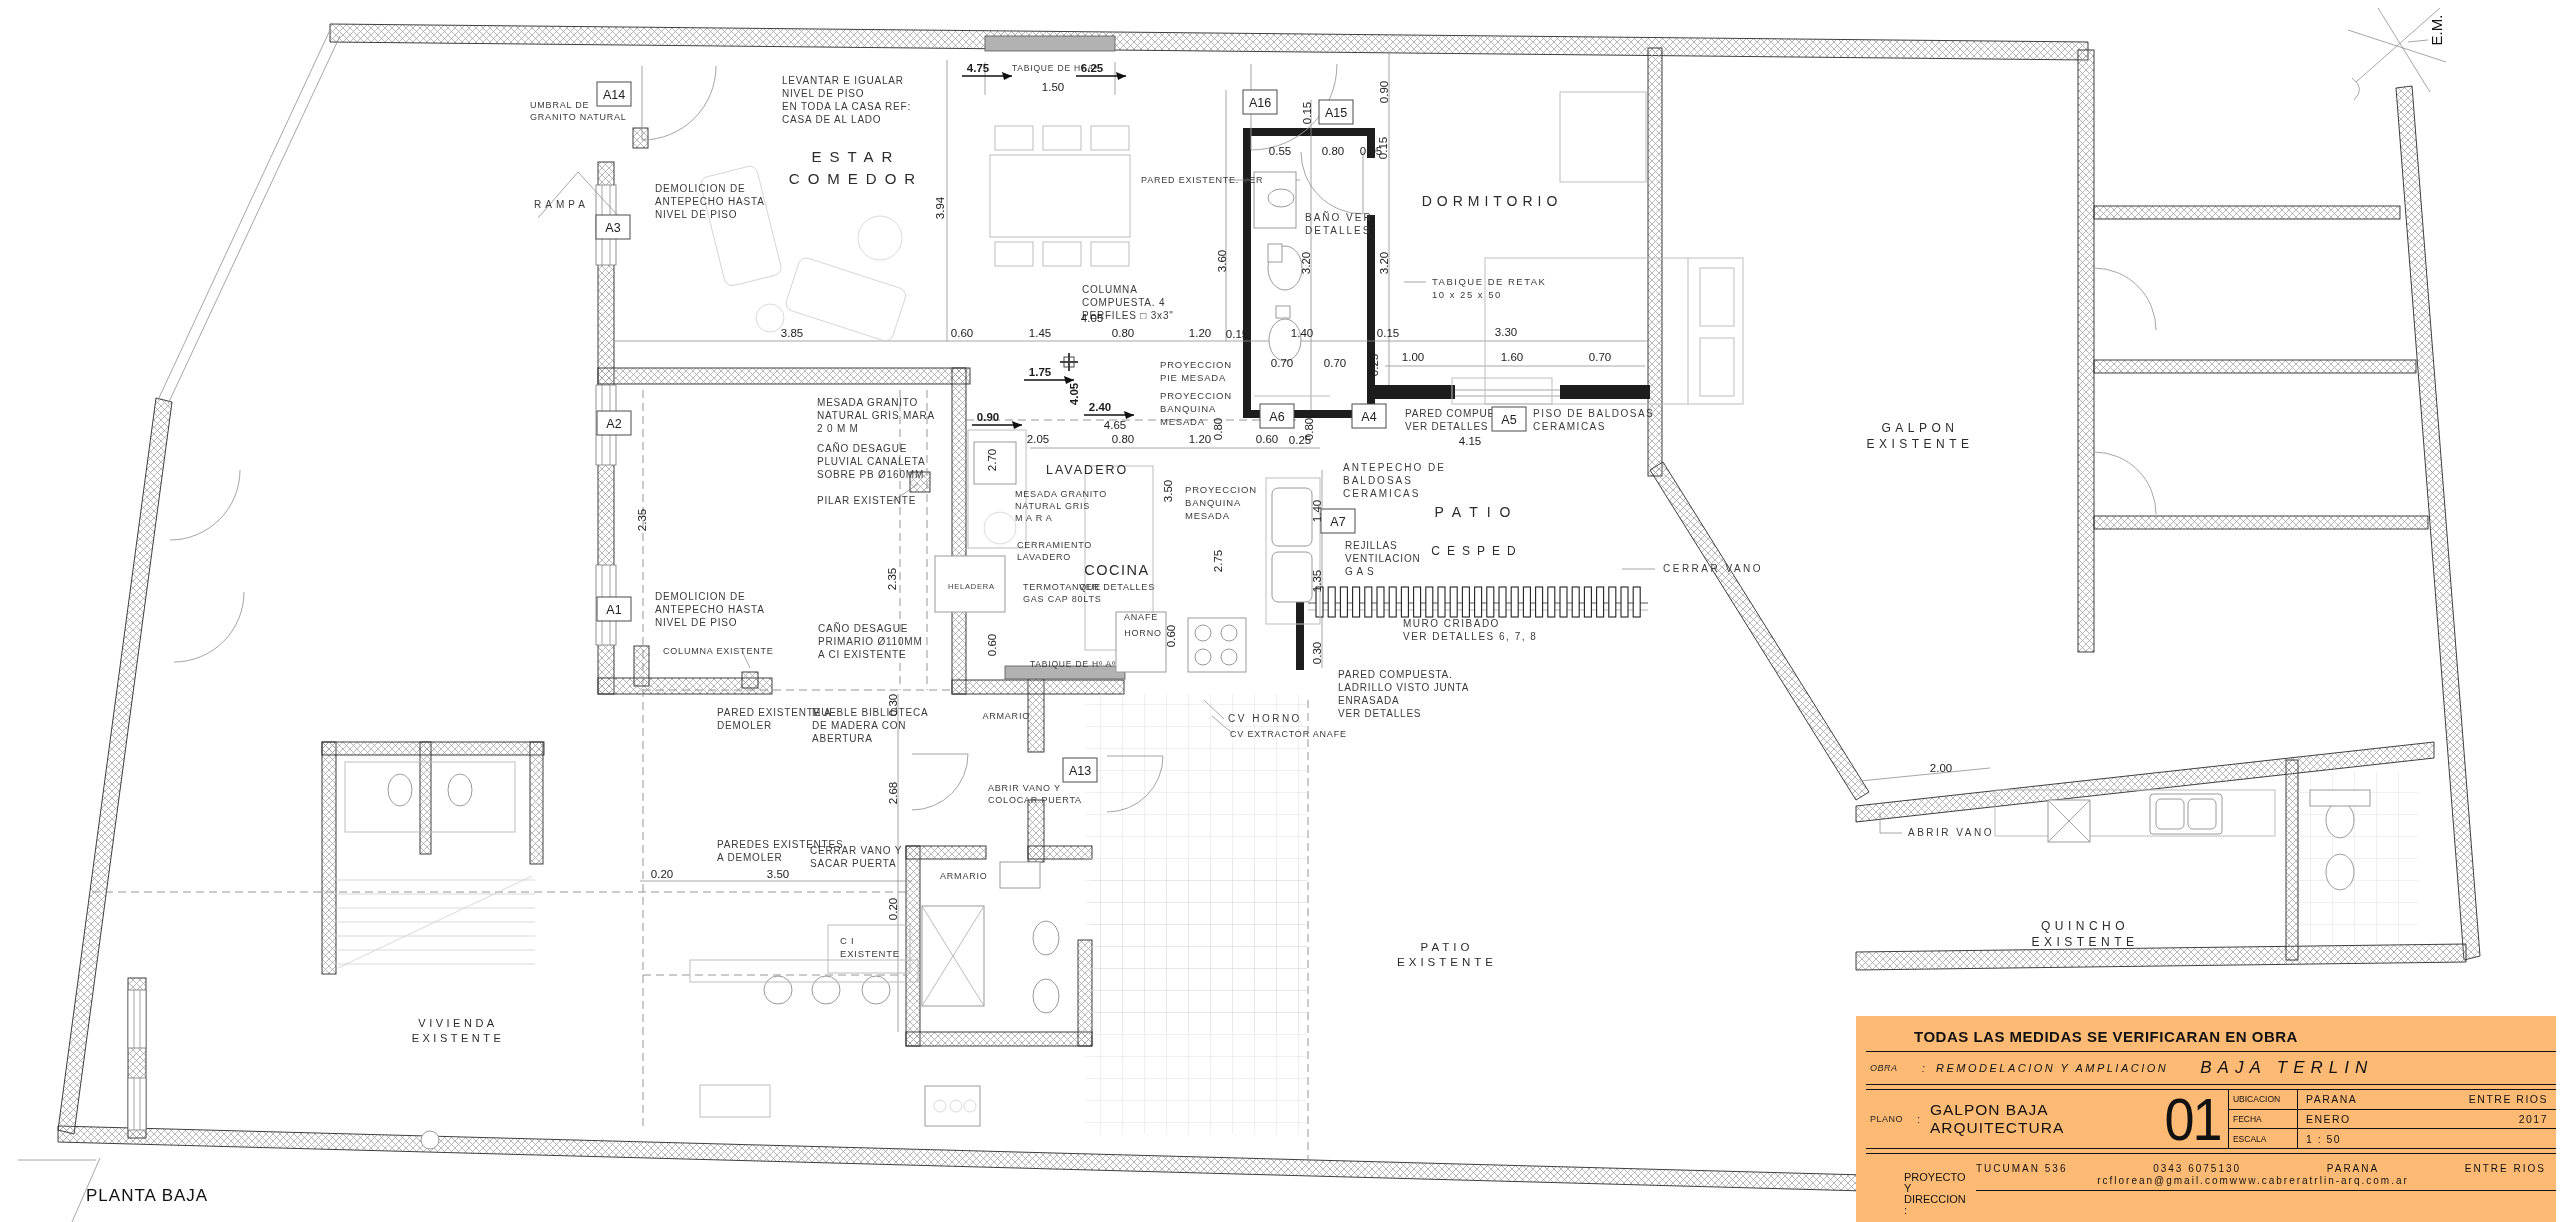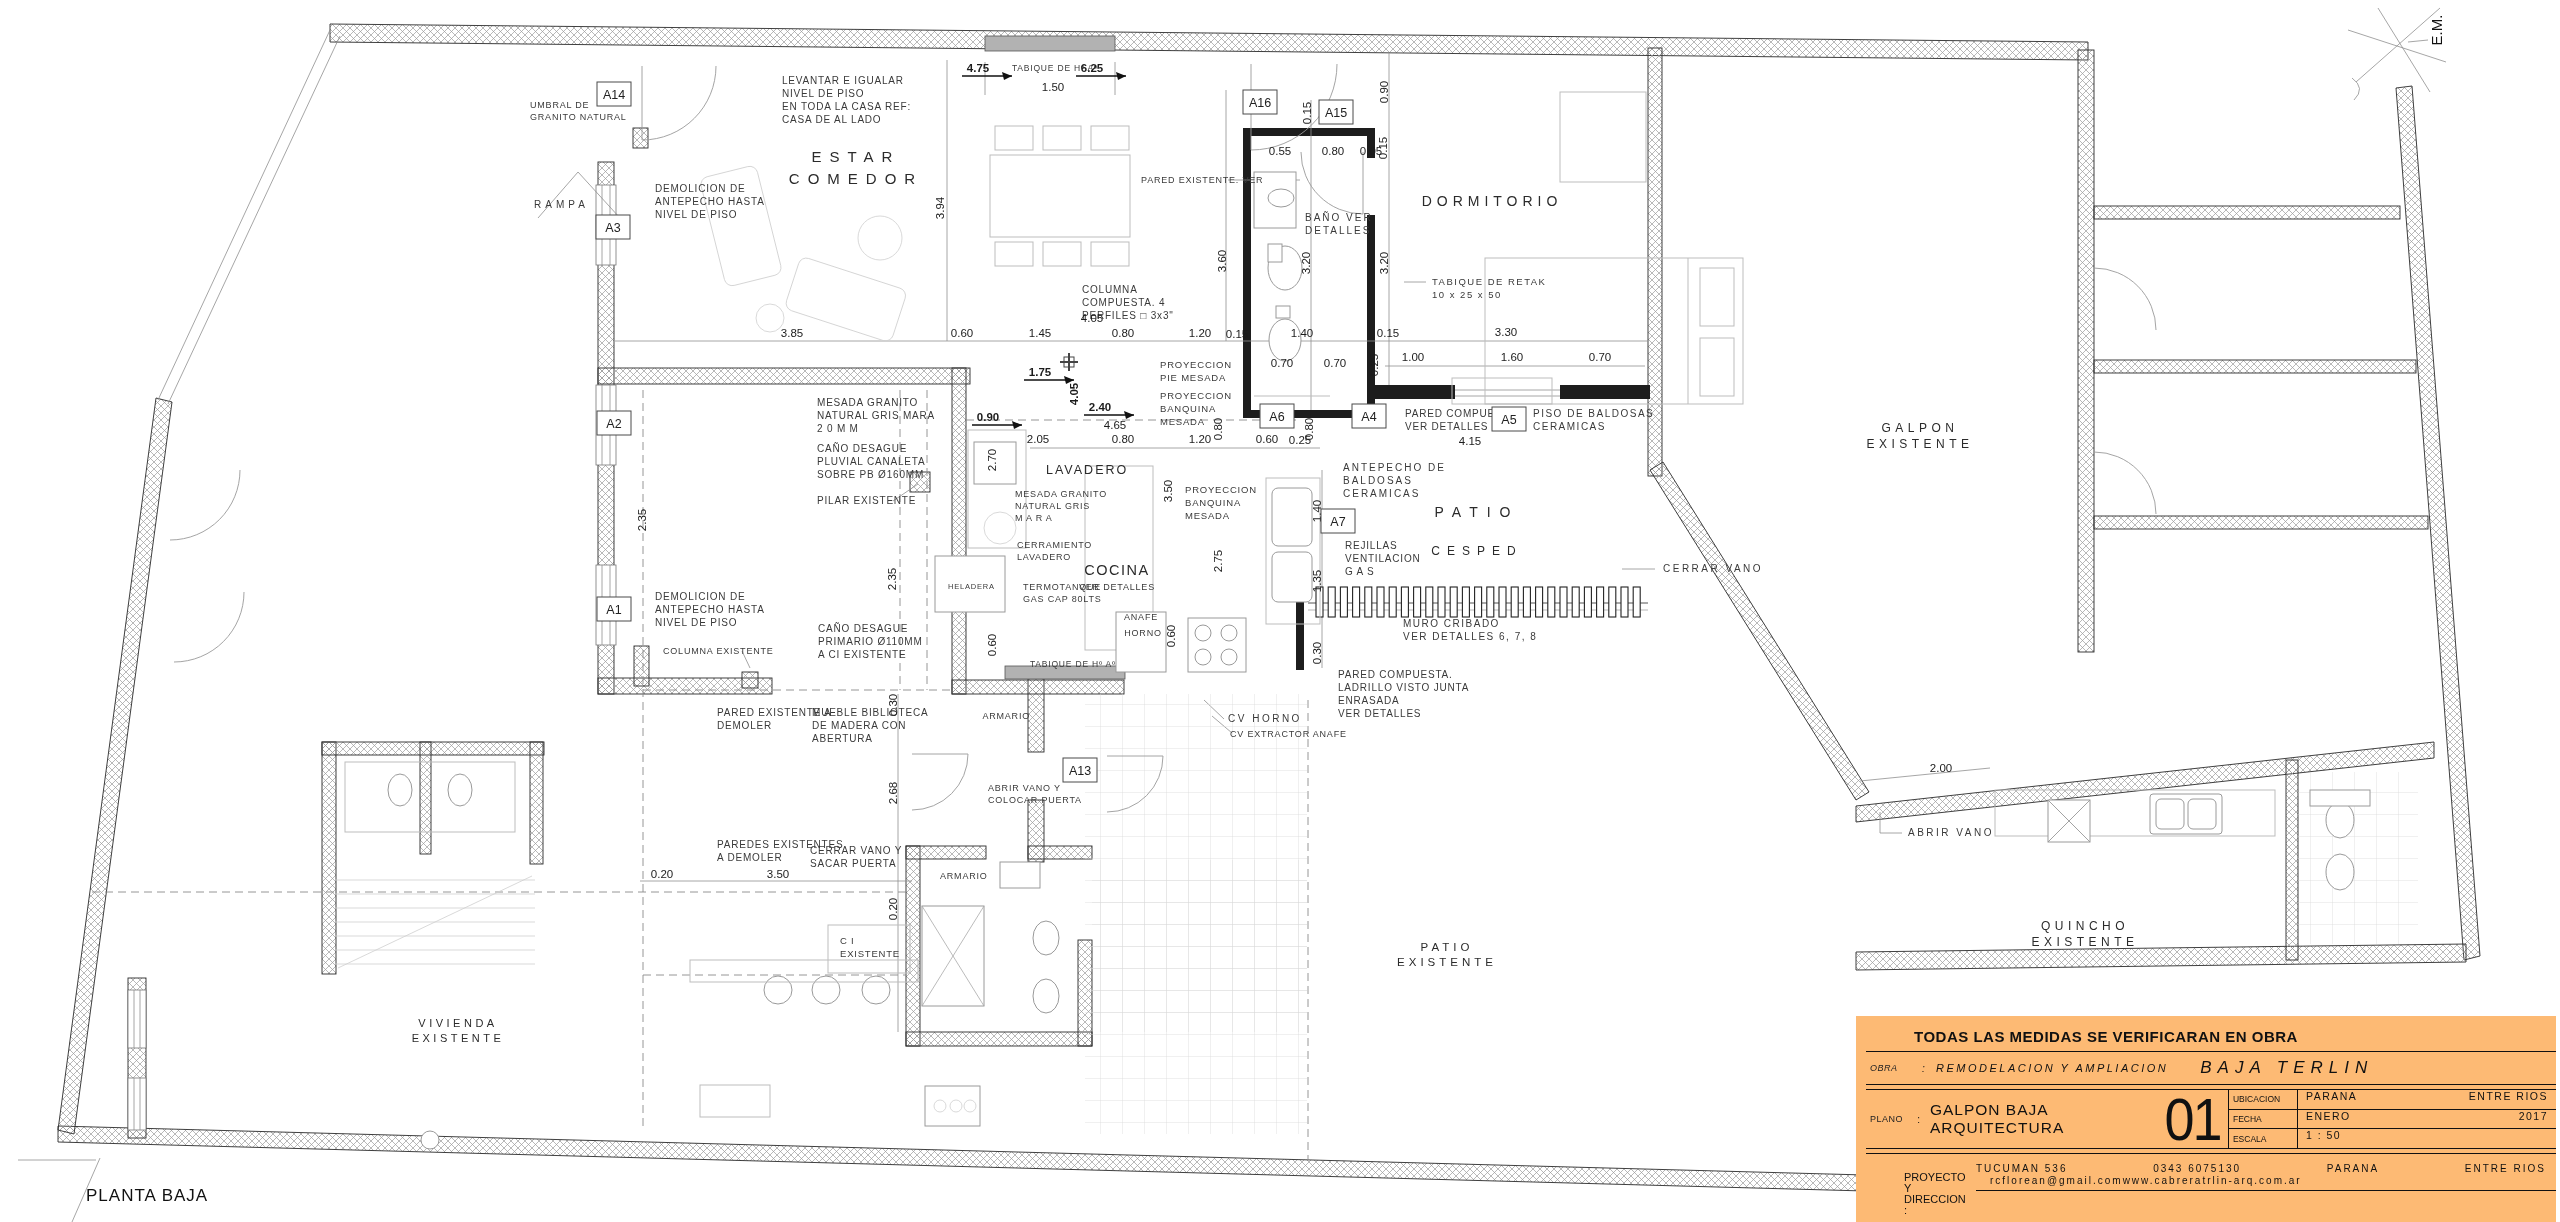--- a/index.html
+++ b/index.html
@@ -29,35 +29,35 @@
   .tb-obra{height:32px;padding-left:14px;font-style:italic;}
   .tb-lab{font-size:9px;color:#222;width:52px;letter-spacing:0.5px;}
   .tb-colon{font-size:10px;width:14px;}
   .tb-obra-val{font-size:11px;letter-spacing:2.5px;margin-right:32px;}
   .tb-obra-proj{font-size:17px;letter-spacing:6px;}
   .tb-plano{height:58px;padding-left:14px;}
   .tb-plano-val{font-size:15.5px;letter-spacing:1px;width:250px;}
   .tb-sheet{font-size:54px;line-height:52px;letter-spacing:-2px;width:78px;text-align:center;
             transform:scaleY(1.08);}
   .tb-table{width:360px;border-left:1px solid #111;align-self:stretch;display:flex;flex-direction:column;}
-  .tb-trow{flex:1;display:flex;border-bottom:1px solid #111;}
+  .tb-trow{flex:1;display:flex;border-bottom:1px solid #111;align-items:center;}
   .tb-trow:last-child{border-bottom:none;}
   .tb-tlab{width:64px;font-size:8.5px;border-right:1px solid #111;align-self:stretch;
            display:flex;align-items:center;padding-left:4px;}
   .tb-tval{flex:1;display:flex;justify-content:space-between;font-size:10.5px;
            letter-spacing:1.5px;padding:0 8px 0 8px;}
   .tb-bottom{display:flex;padding:4px 0 0 8px;}
   .tb-proy{width:62px;font-size:11px;line-height:11px;text-align:left;padding-top:14px;margin-left:40px;}
   .tb-right{flex:1;}
   .tb-arch-row{display:flex;align-items:baseline;padding:2px 6px 0 6px;}
   .tb-arch{font-size:16.5px;letter-spacing:0.5px;flex:1;}
   .tb-arch-t{font-size:8.5px;color:#333;letter-spacing:0.5px;}
   .tb-contact{display:flex;justify-content:space-between;font-size:10px;letter-spacing:2px;
               padding:5px 10px 0 10px;}
-  .tb-contact2{display:flex;justify-content:flex-start;font-size:10px;letter-spacing:2px;
+  .tb-contact2{display:flex;justify-content:center;font-size:10px;letter-spacing:2px;
                padding:1px 40px 0 24px;}
   .tb-endrule{border-top:1.2px solid #111;margin-top:4px;margin-left:10px;}
   .plan-title{position:absolute;left:86px;top:1186px;font-size:17px;letter-spacing:1px;color:#111;}
 </style>
 </head>
 <body>
 
 <div class="canvas">
 
 <svg class="plan" width="2560" height="1222" viewBox="0 0 2560 1222">

